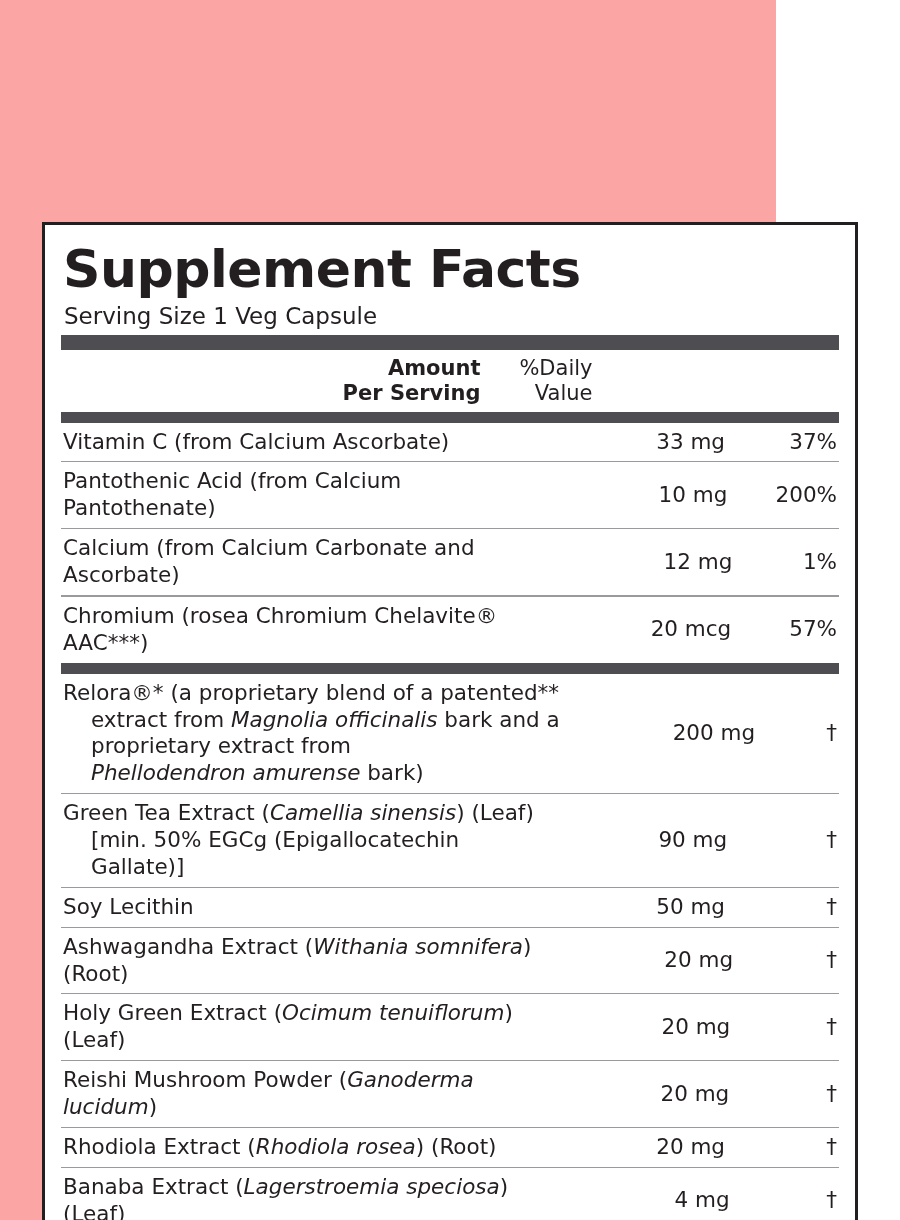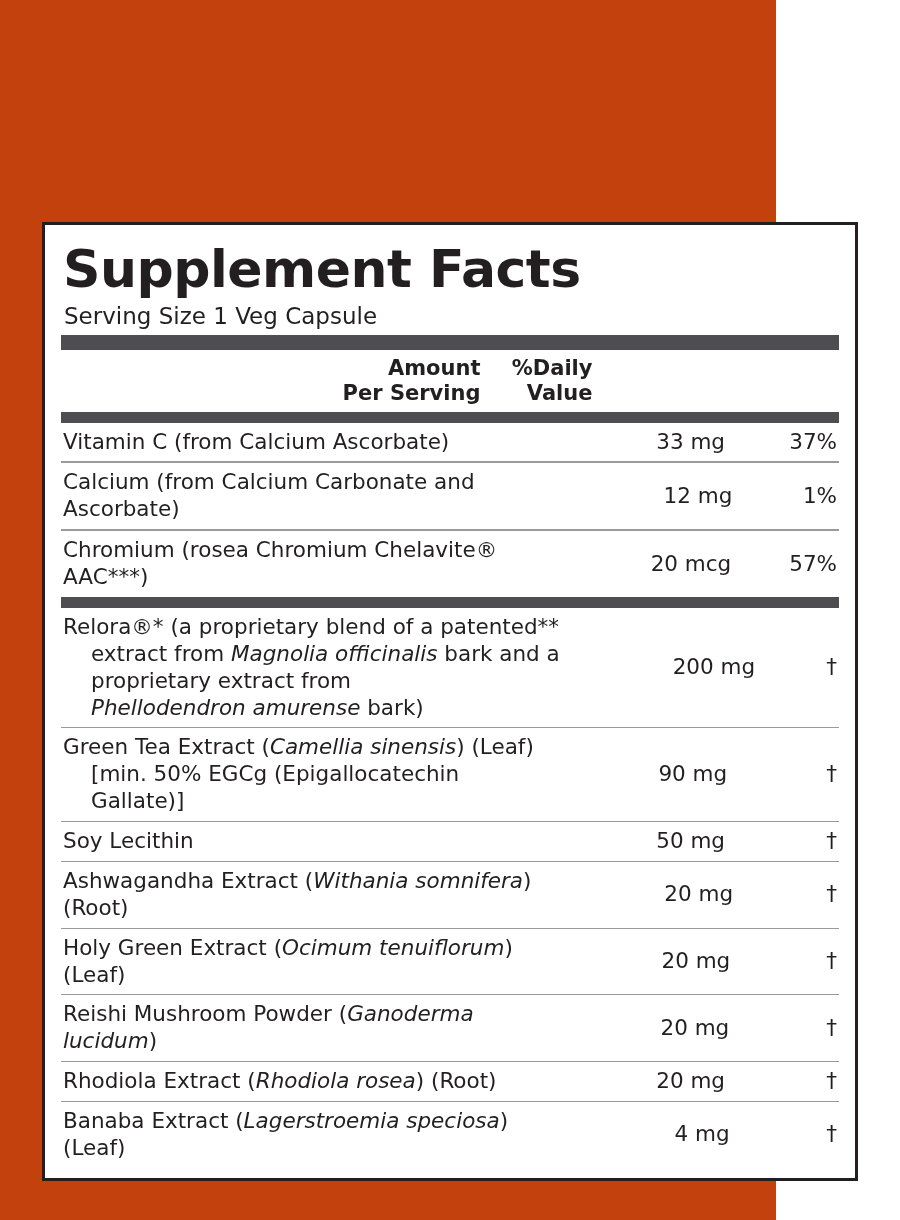--- a/index.html
+++ b/index.html
@@ -8,21 +8,21 @@
     width: 900px;
     height: 1220px;
     background: #ffffff;
     font-family: "DejaVu Sans", "Liberation Sans", sans-serif;
     color: #231f20;
   }
   .page {
     position: relative;
     width: 776px;
     height: 1220px;
-    background: #c2410c;
+    background: #fca5a5;
   }
   .panel {
     position: absolute;
     left: 42px;
     top: 222px;
     width: 816px;
     box-sizing: border-box;
     border: 3px solid #231f20;
     background: #ffffff;
     padding: 14px 16px 10px 16px;
@@ -65,21 +65,21 @@
     text-align: right;
     font-size: 21px;
     font-weight: 700;
     line-height: 1.18;
     color: #231f20;
   }
   .hdr .col-dv {
     width: 112px;
     text-align: right;
     font-size: 21px;
-    font-weight: 700;
+    font-weight: 400;
     line-height: 1.18;
     color: #231f20;
   }
   .row {
     display: flex;
     align-items: center;
     padding: 6px 2px 6px 2px;
     font-size: 21.5px;
     line-height: 1.25;
   }
@@ -127,20 +127,25 @@
 
     <div class="bar-medium"></div>
 
     <div class="row">
       <div class="nm">Vitamin C (from Calcium Ascorbate)</div>
       <div class="amt">33 mg</div>
       <div class="dv">37%</div>
     </div>
     <div class="rule"></div>
 
+    <div class="row">
+      <div class="nm">Pantothenic Acid (from Calcium Pantothenate)</div>
+      <div class="amt">10 mg</div>
+      <div class="dv">200%</div>
+    </div>
     <div class="rule"></div>
 
     <div class="row">
       <div class="nm">Calcium (from Calcium Carbonate and Ascorbate)</div>
       <div class="amt">12 mg</div>
       <div class="dv">1%</div>
     </div>
     <div class="rule"></div>
 
     <div class="rule"></div>

